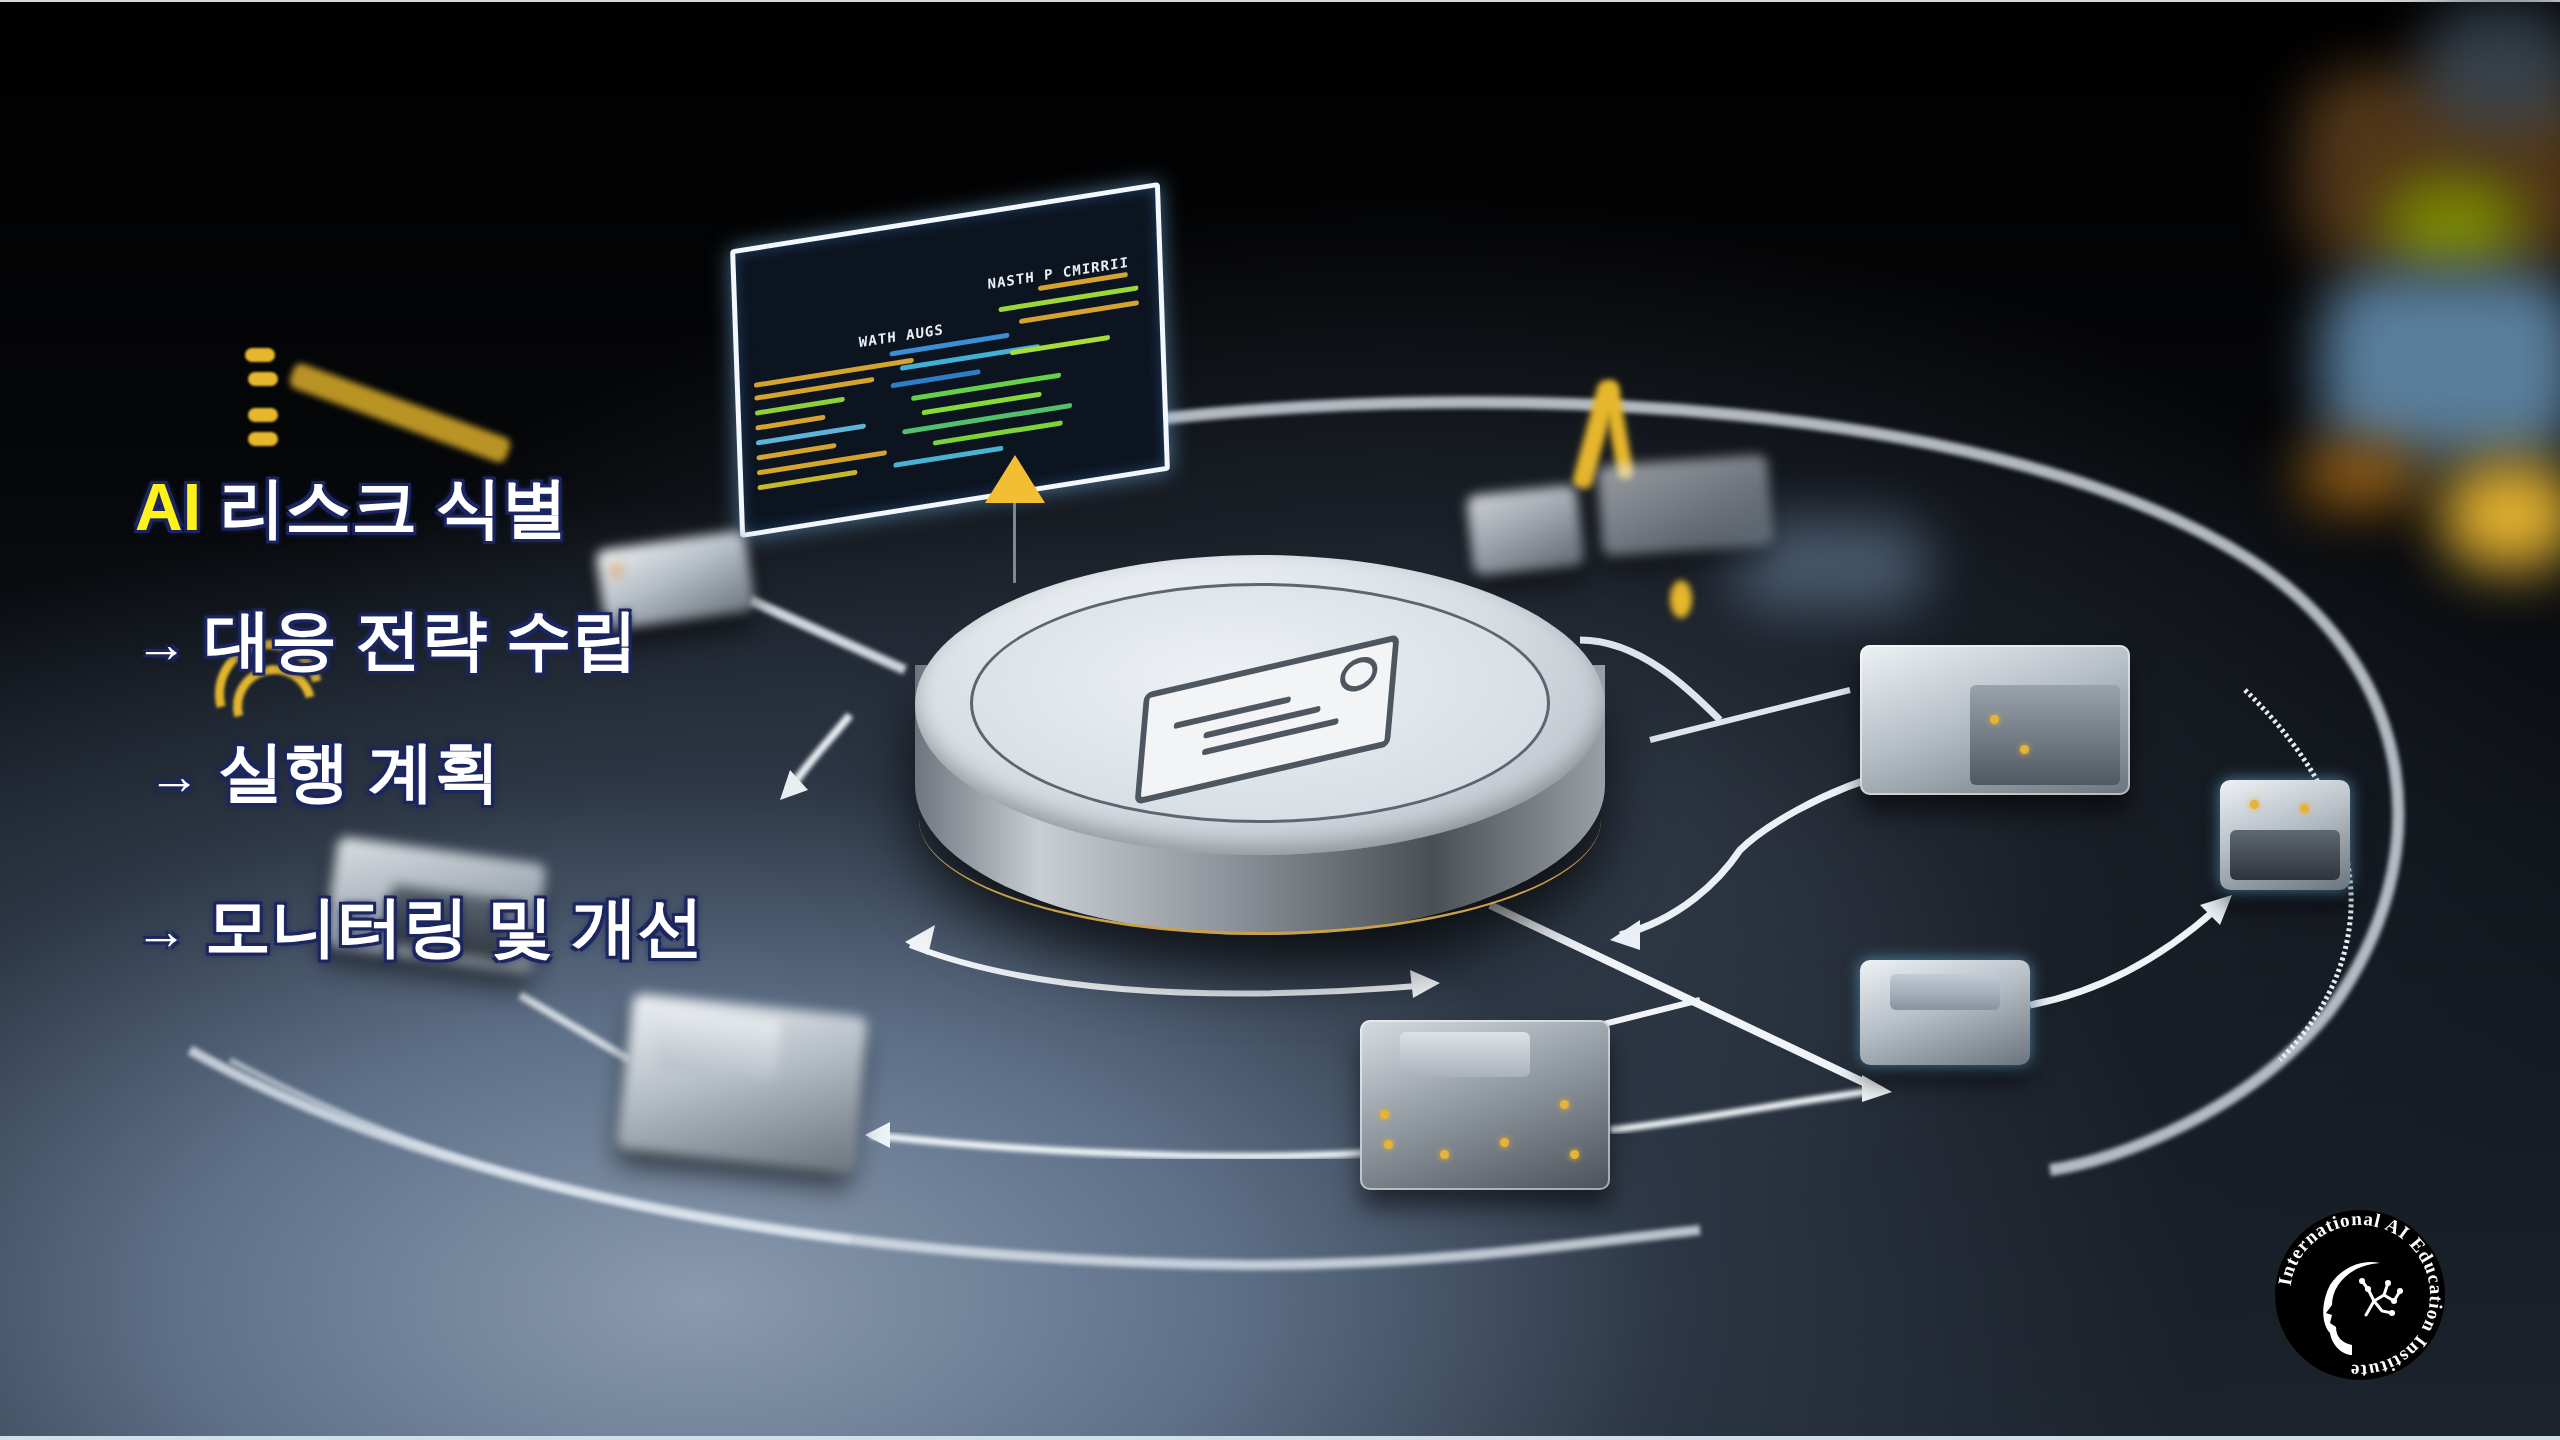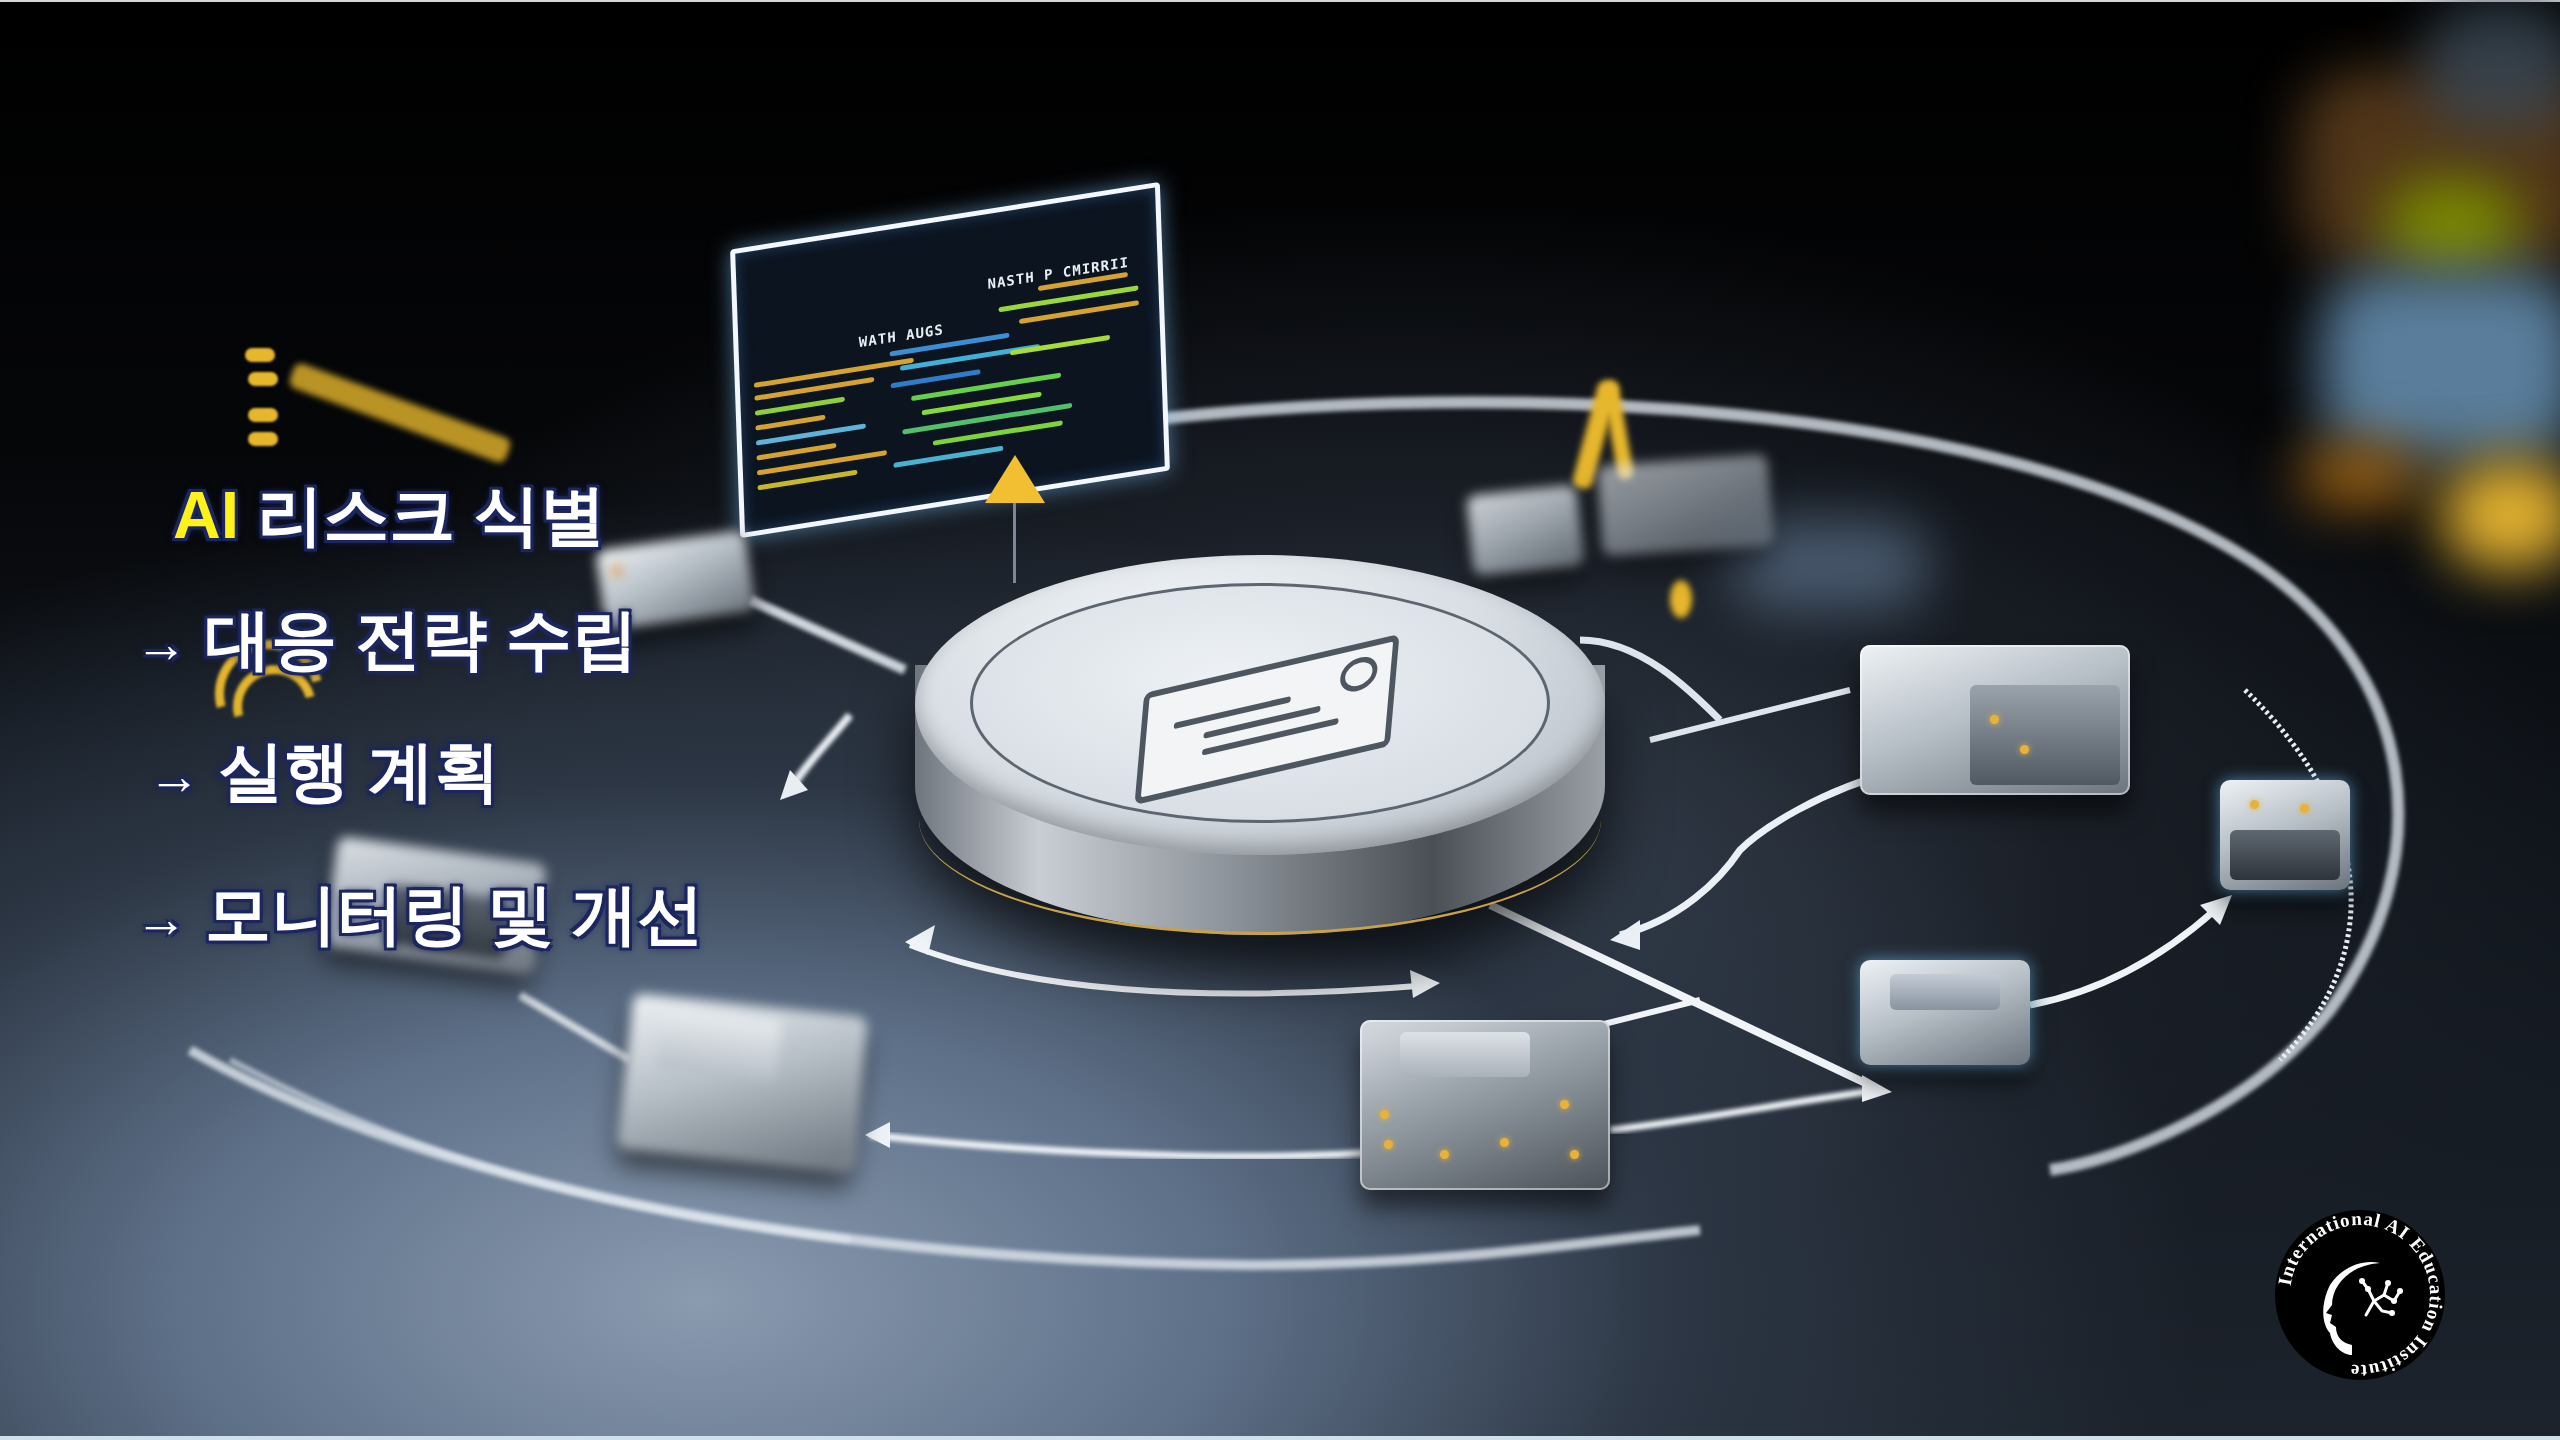--- a/index.html
+++ b/index.html
@@ -252,30 +252,30 @@
           <div class="ln" style="left:60px;top:46px;width:120px"></div>
           <div class="ln" style="left:60px;top:62px;width:140px"></div>
           <div class="seal"></div>
         </div>
       </div>
     </div>
   </div>
 
 
   <div class="flow">
-    <div class="flow-item" style="left:5px;top:16px;margin-left:38px;">
+    <div class="flow-item" style="left:5px;top:8px;">
       <span class="accent">AI</span><span> 리스크 식별</span>
     </div>
     <div class="flow-item" style="left:5px;top:140px;">
       <span class="arrow">→</span><span>대응 전략 수립</span>
     </div>
     <div class="flow-item" style="left:18px;top:272px;">
       <span class="arrow">→</span><span>실행 계획</span>
     </div>
-    <div class="flow-item" style="left:5px;top:415px;">
+    <div class="flow-item" style="left:5px;top:427px;">
       <span class="arrow">→</span><span>모니터링 및 개선</span>
     </div>
   </div>
 
   <svg class="logo" viewBox="0 0 180 180">
     <defs>
       <path id="logoArc" d="M90,90 m-70,0 a70,70 0 1,1 140,0 a70,70 0 1,1 -140,0"></path>
     </defs>
     <circle cx="90" cy="90" r="85" fill="#000"></circle>
     <text font-family="Liberation Serif, serif" font-size="19" font-weight="700" fill="#fff" letter-spacing="1">

